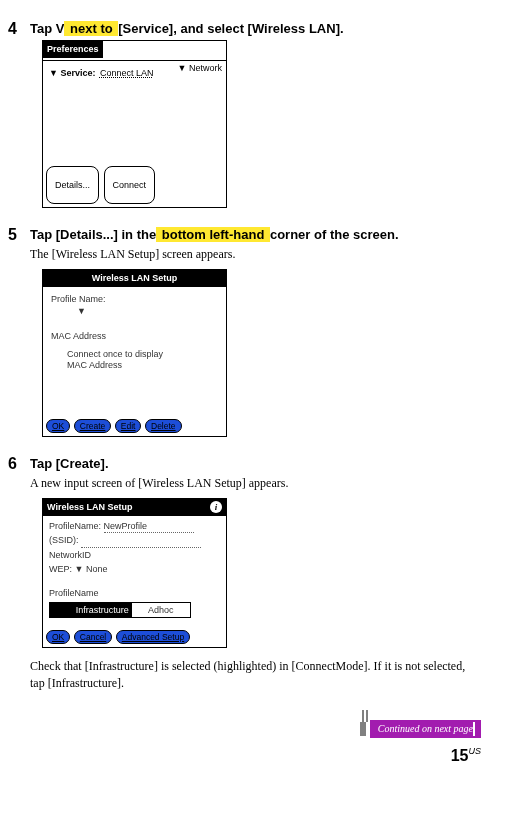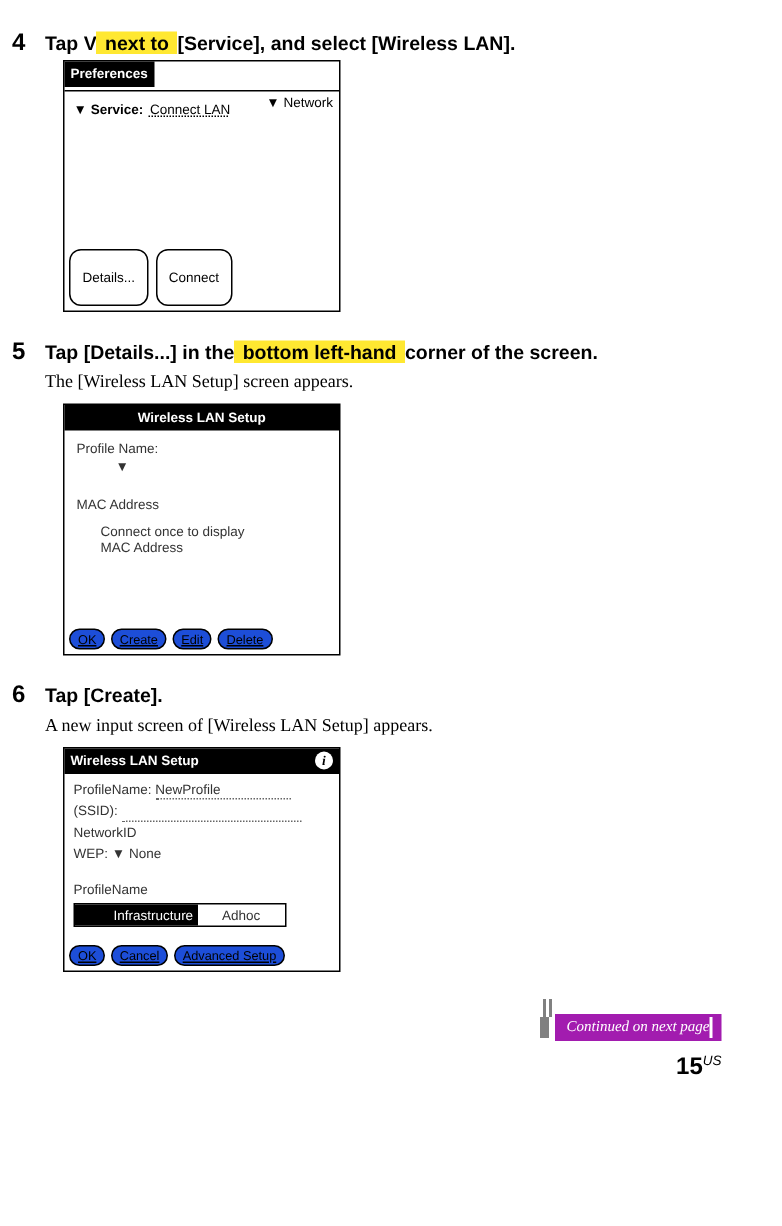--- a/index.html
+++ b/index.html
@@ -314,20 +314,21 @@
         <div class="s3-tab active">Infrastructure</div>
         <div class="s3-tab">Adhoc</div>
       </div>
     </div>
     <div class="s3-buttons">
       <span class="pill-sm">OK</span>
       <span class="pill-sm">Cancel</span>
       <span class="pill-sm">Advanced Setup</span>
     </div>
   </div>
+  <div class="desc" style="margin-top:10px;">Check that [Infrastructure] is selected (highlighted) in [ConnectMode]. If it is not selected, tap [Infrastructure].</div>
 </div>
 
 <div class="cont-wrap">
   <span class="cont-bars"><span></span><span></span></span>
   <span class="continued">Continued on next page</span>
 </div>
 
 <div class="page-num">
   <span>15</span><sup>US</sup>
 </div>

